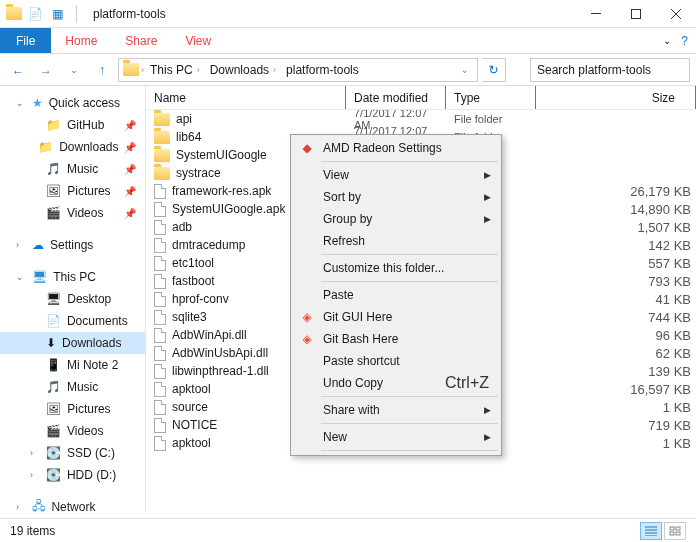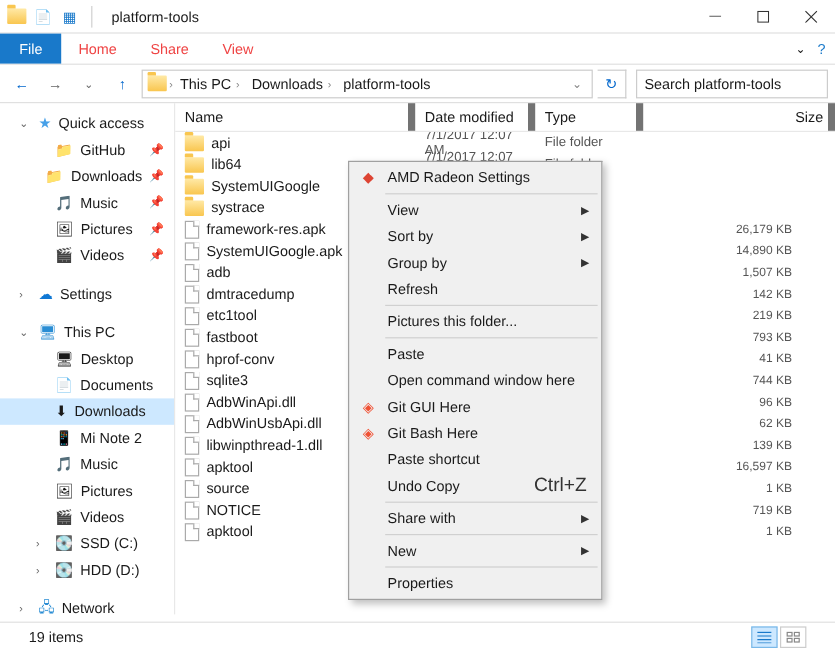--- a/index.html
+++ b/index.html
@@ -15,47 +15,47 @@
 .file-tab{background:#1979ca;color:#fff;padding:0 16px;display:flex;align-items:center}
 .rib-tab{padding:0 14px;display:flex;align-items:center;color:#ef4444}
 .rib-ctrl{margin-left:auto;display:flex;align-items:center;padding-right:8px;gap:10px}
 .navbar{height:32px;display:flex;align-items:center;gap:4px;padding:0 6px;border-bottom:1px solid #e0e0e0}
 .nav-btn{width:24px;height:24px;display:flex;align-items:center;justify-content:center;color:#666}
 .nav-btn.en{color:#0066cc}
 .addr{flex:1;height:24px;border:1px solid #ccc;display:flex;align-items:center;padding:0 4px;gap:2px}
 .crumb{padding:0 4px;display:flex;align-items:center;gap:4px}
 .crumb .chev{color:#888;font-size:9px}
 .refresh{width:24px;height:24px;border:1px solid #ccc;border-left:none;display:flex;align-items:center;justify-content:center;color:#0066cc}
-.search{width:160px;height:24px;border:1px solid #ccc;margin-left:4px;padding:0 6px;color:#888;display:flex;align-items:center}
+.search{width:160px;height:24px;border:1px solid #ccc;margin-left:20px;padding:0 6px;color:#888;display:flex;align-items:center}
 .body{display:flex;height:426px}
 .nav{width:145px;padding:6px 0;overflow:hidden}
 .nav-item{display:flex;align-items:center;height:22px;padding-left:16px;gap:6px}
 .nav-item.child{padding-left:30px}
 .nav-item.sel{background:#cde8ff}
 .nav-item .exp{width:10px;color:#666;font-size:9px}
 .nav-sp{height:10px}
 .content{flex:1;border-left:1px solid #e8e8e8;display:flex;flex-direction:column}
 .cols{height:24px;display:flex;align-items:center;border-bottom:1px solid #e8e8e8;color:#444}
-.col{padding:0 8px;border-right:6px solid #737373;height:100%;display:flex;align-items:center}
+.col{padding:0 8px;border-right:1px solid #737373;height:100%;display:flex;align-items:center}
 .c-name{width:200px}
 .c-date{width:100px}
 .c-type{width:90px}
-.c-size{flex:1;justify-content:flex-end;padding-right:4px}
+.c-size{flex:1;justify-content:flex-end;padding-right:20px}
 .rows{flex:1;overflow:hidden}
 .row{height:18px;display:flex;align-items:center}
 .row .rn{width:200px;padding-left:8px;display:flex;align-items:center;gap:6px}
 .row .rd{width:100px;padding-left:8px;color:#555;font-size:11px}
 .row .rt{width:90px;padding-left:8px;color:#555;font-size:11px;overflow:hidden;text-overflow:ellipsis;white-space:nowrap}
-.row .rs{flex:1;text-align:right;padding-right:36px;color:#555;font-size:10px}
+.row .rs{flex:1;text-align:right;padding-right:5px;color:#555;font-size:13px}
 .fic{width:16px;height:13px;flex-shrink:0}
 .folder-ic{background:linear-gradient(#ffe9a6,#f9c64f);border-radius:1px;position:relative}
 .folder-ic:before{content:"";position:absolute;top:-3px;left:0;width:7px;height:3px;background:#f9c64f;border-radius:1px 1px 0 0}
 .file-ic{background:#fff;border:1px solid #aaa;width:12px;height:15px;position:relative}
 .file-ic:after{content:"";position:absolute;top:-1px;right:-1px;width:4px;height:4px;background:#fff;border-left:1px solid #aaa;border-bottom:1px solid #aaa}
-.statusbar{position:absolute;bottom:0;left:0;right:0;height:24px;border-top:1px solid #e0e0e0;display:flex;align-items:center;padding:0 24px;color:#444}
+.statusbar{position:absolute;bottom:0;left:0;right:0;height:24px;border-top:1px solid #e0e0e0;display:flex;align-items:center;padding:0 10px;color:#444}
 .sb-right{margin-left:auto;display:flex;gap:2px}
 .sb-view{width:22px;height:18px;border:1px solid #ccc;display:flex;align-items:center;justify-content:center}
 .sb-view.on{background:#cde8ff;border-color:#7ab8e8}
 .ctx{position:absolute;left:290px;top:134px;width:212px;background:#f0f0f0;border:1px solid #a0a0a0;box-shadow:3px 3px 6px rgba(0,0,0,.25);padding:2px}
 .ctx-item{height:22px;display:flex;align-items:center;padding-left:30px;position:relative}
 .ctx-item.dis{color:#9a9a9a}
 .ctx-sep{height:1px;background:#d0d0d0;margin:2px 1px 2px 28px}
 .ctx-ic{position:absolute;left:6px;width:16px;height:16px;display:flex;align-items:center;justify-content:center}
 .ctx-sub{position:absolute;right:8px;font-size:9px;color:#333}
 .ctx-sc{position:absolute;right:10px;color:#333;font-size:16px}
@@ -319,21 +319,21 @@
           <div class="rt"></div>
           <div class="rs">142 KB</div>
         </div>
         <div class="row">
           <div class="rn">
             <span class="fic file-ic"></span>
             <span>etc1tool</span>
           </div>
           <div class="rd"></div>
           <div class="rt"></div>
-          <div class="rs">219 KB</div>
+          <div class="rs">557 KB</div>
         </div>
         <div class="row">
           <div class="rn">
             <span class="fic file-ic"></span>
             <span>fastboot</span>
           </div>
           <div class="rd"></div>
           <div class="rt"></div>
           <div class="rs">793 KB</div>
         </div>
@@ -438,30 +438,27 @@
     </div>
     <div class="ctx-item">
       <span>Group by</span>
       <span class="ctx-sub">▶</span>
     </div>
     <div class="ctx-item">
       <span>Refresh</span>
     </div>
     <div class="ctx-sep"></div>
     <div class="ctx-item">
-      <span>Pictures this folder...</span>
+      <span>Customize this folder...</span>
     </div>
     <div class="ctx-sep"></div>
     <div class="ctx-item dis">
       <span>Paste</span>
     </div>
     <div class="ctx-item">
-      <span>Open command window here</span>
-    </div>
-    <div class="ctx-item">
       <span class="ctx-ic" style="color:#f05033">◈</span>
       <span>Git GUI Here</span>
     </div>
     <div class="ctx-item">
       <span class="ctx-ic" style="color:#f05033">◈</span>
       <span>Git Bash Here</span>
     </div>
     <div class="ctx-item dis">
       <span>Paste shortcut</span>
     </div>
@@ -473,23 +470,20 @@
     <div class="ctx-item">
       <span>Share with</span>
       <span class="ctx-sub">▶</span>
     </div>
     <div class="ctx-sep"></div>
     <div class="ctx-item">
       <span>New</span>
       <span class="ctx-sub">▶</span>
     </div>
     <div class="ctx-sep"></div>
-    <div class="ctx-item">
-      <span>Properties</span>
-    </div>
   </div>
 
 <div class="statusbar">
   <span>19 items</span>
   <div class="sb-right">
     <div class="sb-view on">
         <svg width="12" height="10">
           <path d="M0 1h12M0 4h12M0 7h12M0 10h12" stroke="#1979ca"></path>
         </svg>
       </div>

